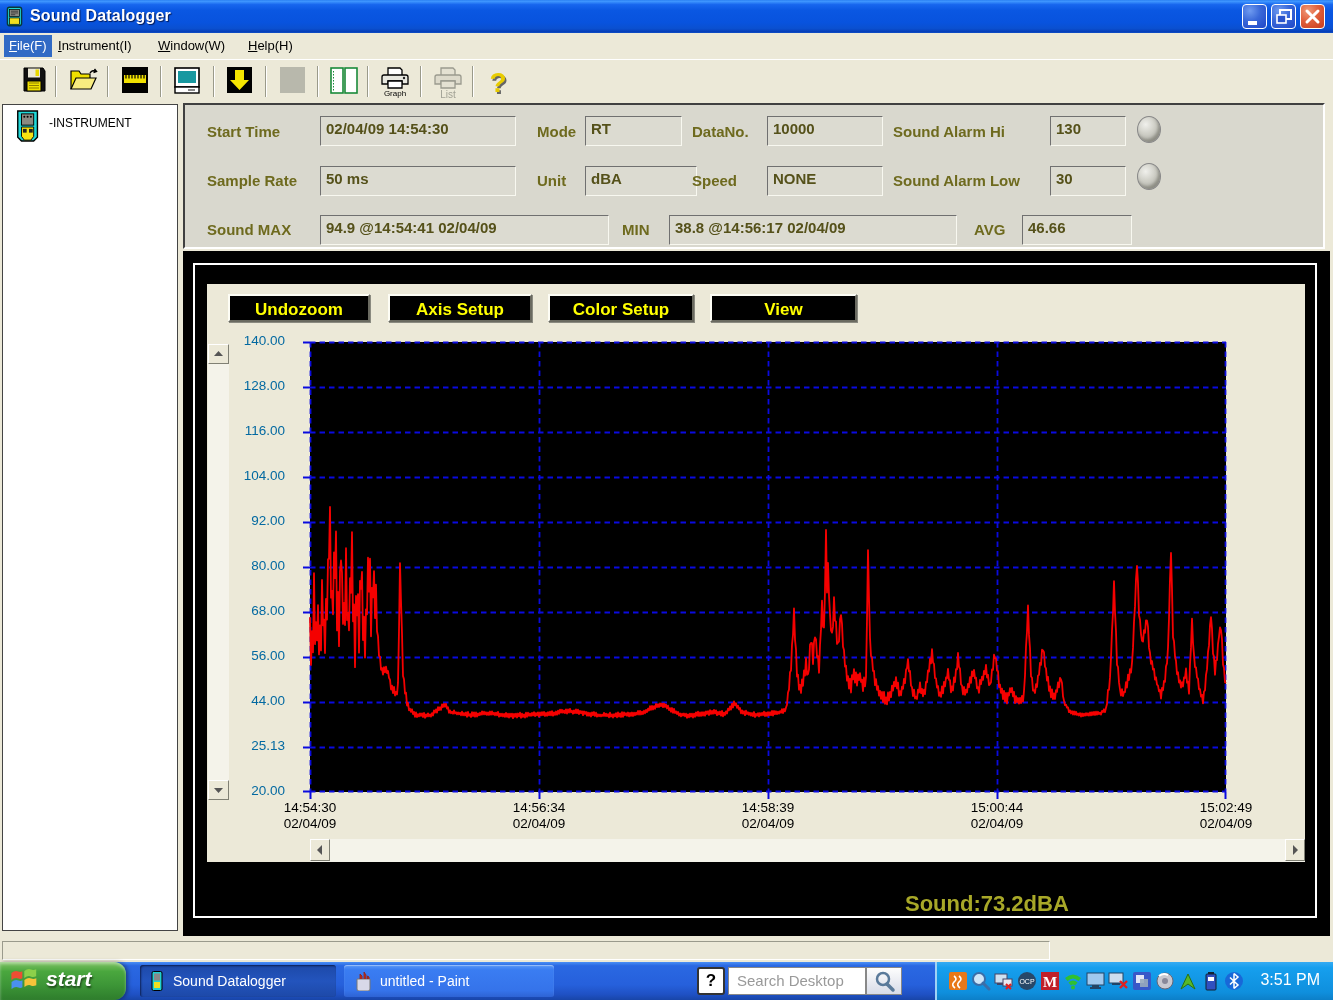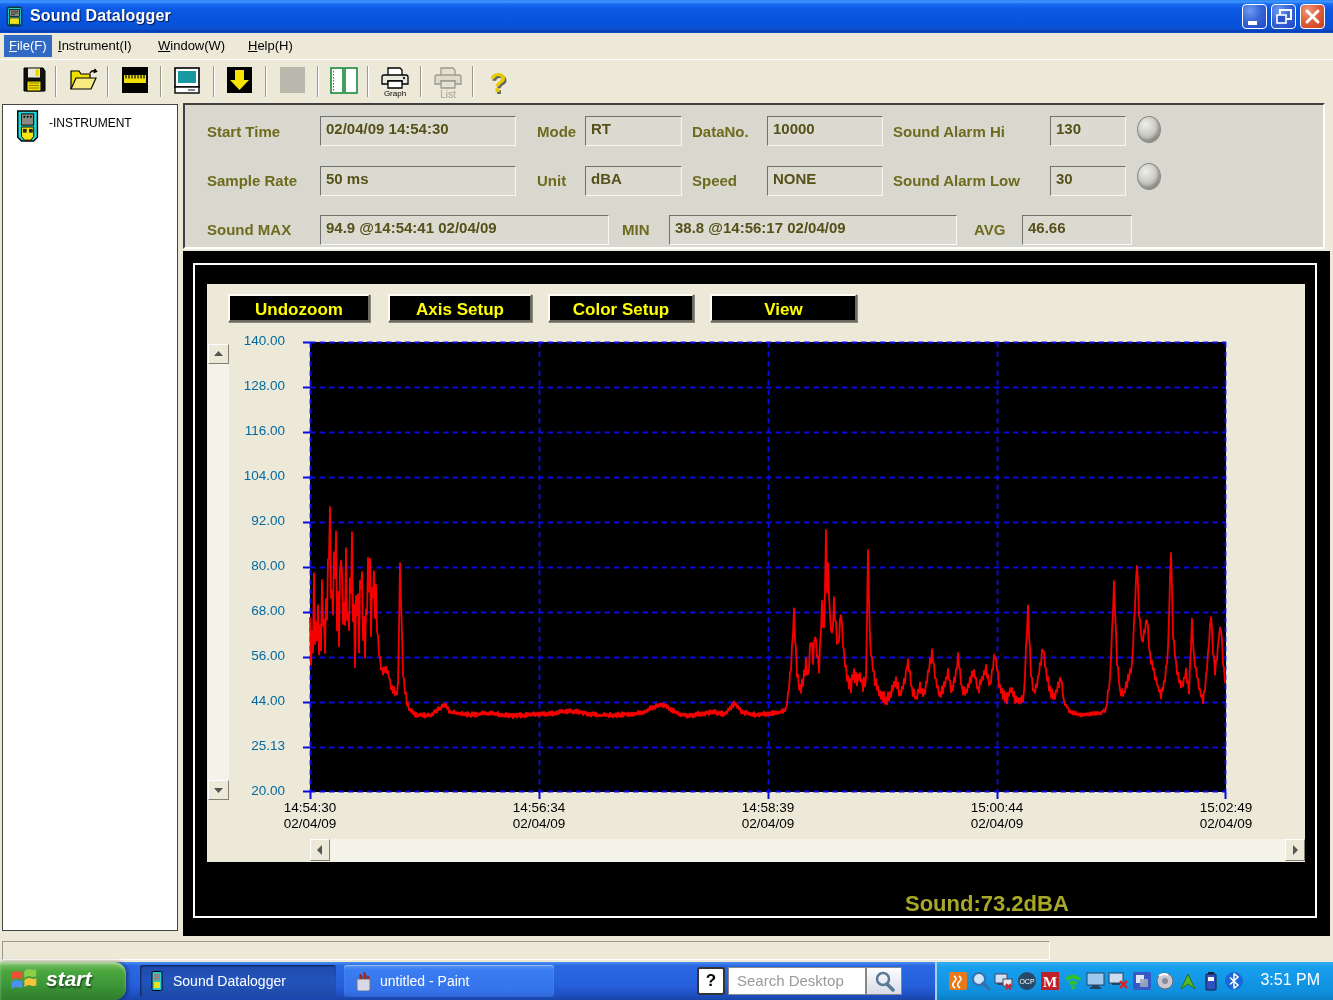--- a/index.html
+++ b/index.html
@@ -204,21 +204,21 @@
   <div class="ilabel" style="left:352px;top:18px">Mode</div>
   <div class="ifield" style="left:400px;top:11px;width:97px">RT</div>
   <div class="ilabel" style="left:507px;top:18px">DataNo.</div>
   <div class="ifield" style="left:582px;top:11px;width:116px">10000</div>
   <div class="ilabel" style="left:708px;top:18px">Sound Alarm Hi</div>
   <div class="ifield" style="left:865px;top:11px;width:76px">130</div>
   <div class="led" style="left:952px;top:11px"></div>
   <div class="ilabel" style="left:22px;top:67px">Sample Rate</div>
   <div class="ifield" style="left:135px;top:61px;width:196px">50 ms</div>
   <div class="ilabel" style="left:352px;top:67px">Unit</div>
-  <div class="ifield" style="left:400px;top:61px;width:97px">dBA</div>
+  <div class="ifield" style="left:400px;top:61px;width:112px">dBA</div>
   <div class="ilabel" style="left:507px;top:67px">Speed</div>
   <div class="ifield" style="left:582px;top:61px;width:116px">NONE</div>
   <div class="ilabel" style="left:708px;top:67px">Sound Alarm Low</div>
   <div class="ifield" style="left:865px;top:61px;width:76px">30</div>
   <div class="led" style="left:952px;top:58px"></div>
   <div class="ilabel" style="left:22px;top:116px">Sound MAX</div>
   <div class="ifield" style="left:135px;top:110px;width:289px">94.9 @14:54:41 02/04/09</div>
   <div class="ilabel" style="left:437px;top:116px">MIN</div>
   <div class="ifield" style="left:484px;top:110px;width:288px">38.8 @14:56:17 02/04/09</div>
   <div class="ilabel" style="left:789px;top:116px">AVG</div>

